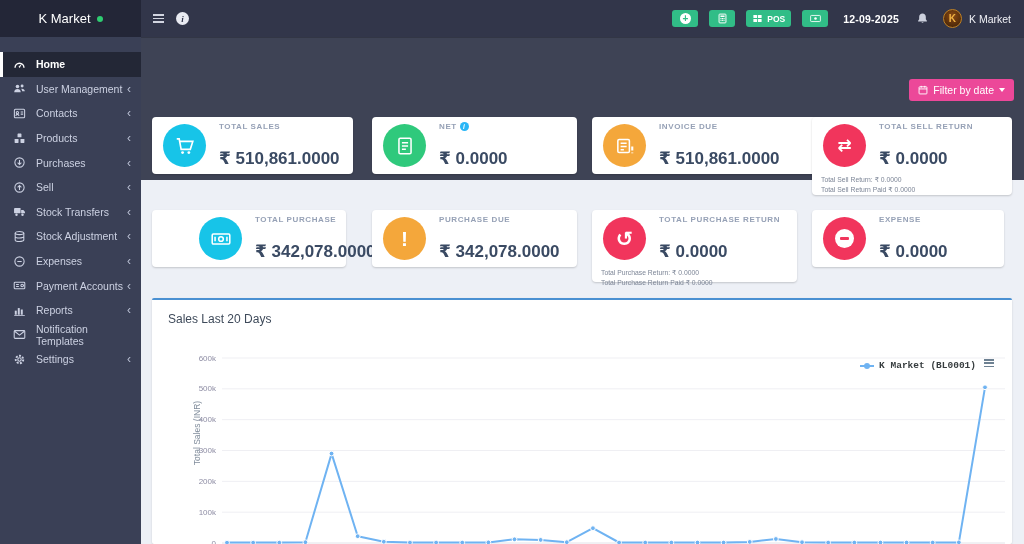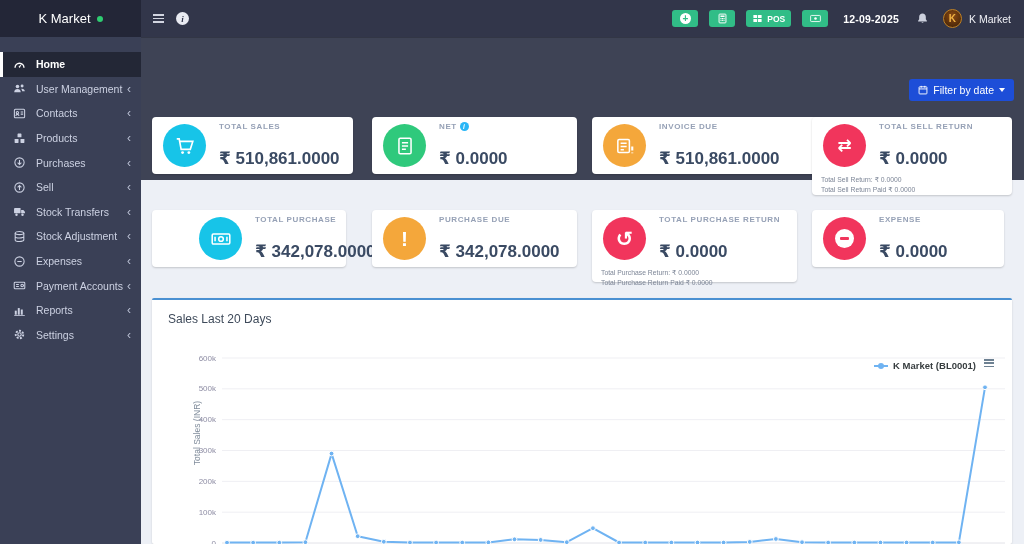--- a/index.html
+++ b/index.html
@@ -49,21 +49,21 @@
   .minus-badge { width:19px; height:19px; border-radius:50%; background:#fff; display:flex; align-items:center; justify-content:center; }
   .minus-bar { width:9px; height:2.6px; border-radius:1px; }
   .cbody { margin-left:13px; min-width:0; }
   .ctitle { font-size:8px; font-weight:bold; letter-spacing:.6px; color:#96a1b6; white-space:nowrap; display:flex; align-items:center; gap:3px; }
   .info-dot { width:9px; height:9px; border-radius:50%; background:#29b6f6; color:#fff; font-size:6.5px; font-weight:bold; font-style:italic; display:inline-flex; align-items:center; justify-content:center; }
   .cvalue { font-size:17px; font-weight:bold; color:#3a4a63; margin-top:17px; white-space:nowrap; }
   .csub { padding:1px 0 0 9px; font-size:6.8px; color:#7d8697; line-height:1.45; }
   
   .chart-card { position:absolute; left:152px; top:298px; width:860px; height:246px; background:#fff; border-top:2px solid #4a90d2; border-radius:2px; box-shadow:0 1px 2px rgba(0,0,0,.15); z-index:6; }
   .chart-title { position:absolute; left:16px; top:12px; font-size:12px; color:#3e4a5a; }
-  .legend { position:absolute; right:36px; top:60px; display:flex; align-items:center; gap:5px; font-size:9.5px; font-weight:bold; color:#373d3f; cursor:pointer; }
+  .legend { position:absolute; right:36px; top:60px; display:flex; align-items:center; gap:5px; font-size:9.5px; font-weight:bold; color:#373d3f; cursor:pointer;font-family:Liberation Mono, monospace; }
   .lg-marker { position:relative; width:14px; height:2px; display:inline-block; }
   .lg-dot { position:absolute; left:4px; top:-2px; width:6px; height:6px; border-radius:50%; }
   .chart-menu { position:absolute; right:18px; top:59px; display:inline-flex; flex-direction:column; gap:1.8px; cursor:pointer; }
   .chart-menu i { display:block; width:10px; height:1.6px; background:#6e8192; }
   .y-title { position:absolute; left:-15px; top:128px; width:120px; text-align:center; font-size:8.5px; color:#7f8b9a; transform:rotate(-90deg); }
   #chart-svg { position:absolute; left:0; top:0; width:860px; height:246px; }
 </style>
 </head>
 <body>
 
@@ -186,20 +186,30 @@
           <span class="si">
             <svg viewBox="0 0 16 16" fill="currentColor">
               <rect x="2.2" y="8.2" width="2.4" height="5"></rect>
               <rect x="5.9" y="5" width="2.4" height="8.2"></rect>
               <rect x="9.6" y="6.8" width="2.4" height="6.4"></rect>
               <rect x="1.5" y="13.6" width="13" height="1"></rect>
             </svg>
           </span>
           <span>Reports</span>
           <span class="chev">‹</span>
+        </div>
+        <div class="side-item">
+          <span class="si">
+            <svg viewBox="0 0 16 16" fill="none" stroke="currentColor" stroke-width="1.3">
+              <rect x="1.5" y="3.2" width="13" height="9.6" rx="1"></rect>
+              <path d="M2 4l6 4.8L14 4"></path>
+            </svg>
+          </span>
+          <span>Notification Templates</span>
+          <span class="chev"></span>
         </div>
         <div class="side-item">
           <span class="si">
             <svg viewBox="0 0 16 16" fill="none" stroke="currentColor">
               <circle cx="8" cy="8" r="4.6" stroke-width="2.4" stroke-dasharray="2.4 1.7"></circle>
               <circle cx="8" cy="8" r="2.1" stroke-width="1.4"></circle>
             </svg>
           </span>
           <span>Settings</span>
           <span class="chev">‹</span>
@@ -253,21 +263,21 @@
           </svg>
       </span>
       <span class="avatar">
           <span>K</span>
         </span>
       <span class="tb-user">K Market</span>
     </div>
   </header>
 
   <div class="content-header">
-    <button class="filter-btn" style="background: #1d4ed8; margin-left: 40px;">
+    <button class="filter-btn" style="background: #ec4899; margin-left: 40px;">
       <svg viewBox="0 0 14 14" fill="none" stroke="currentColor" stroke-width="1.3">
           <rect x="1.5" y="2.5" width="11" height="10" rx="1"></rect>
           <path d="M1.5 5.5h11M4.5 1.2v2.6M9.5 1.2v2.6"></path>
         </svg>
       <span>Filter by date</span>
       <span class="caret"></span>
     </button>
   </div>
 
   <main>

